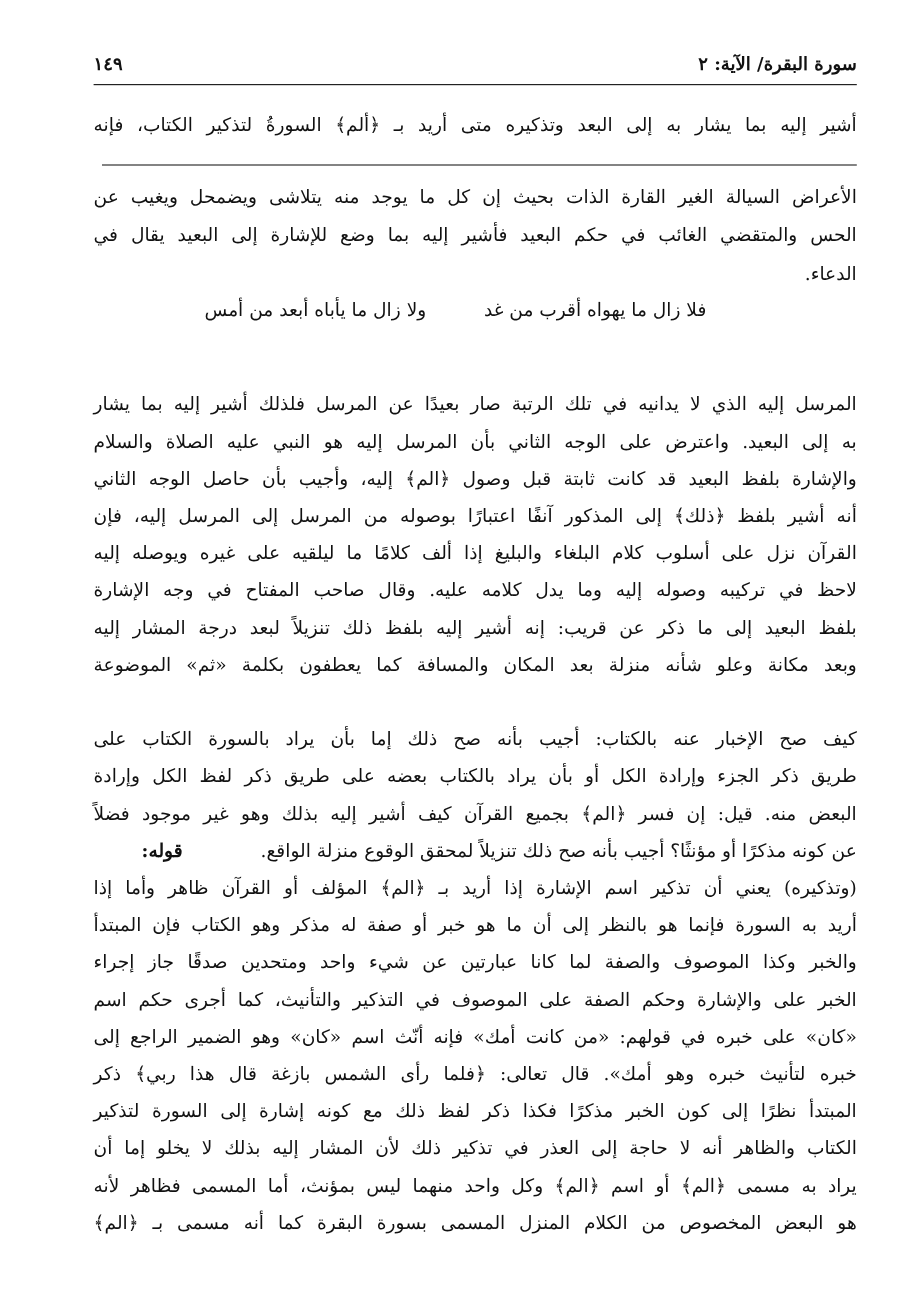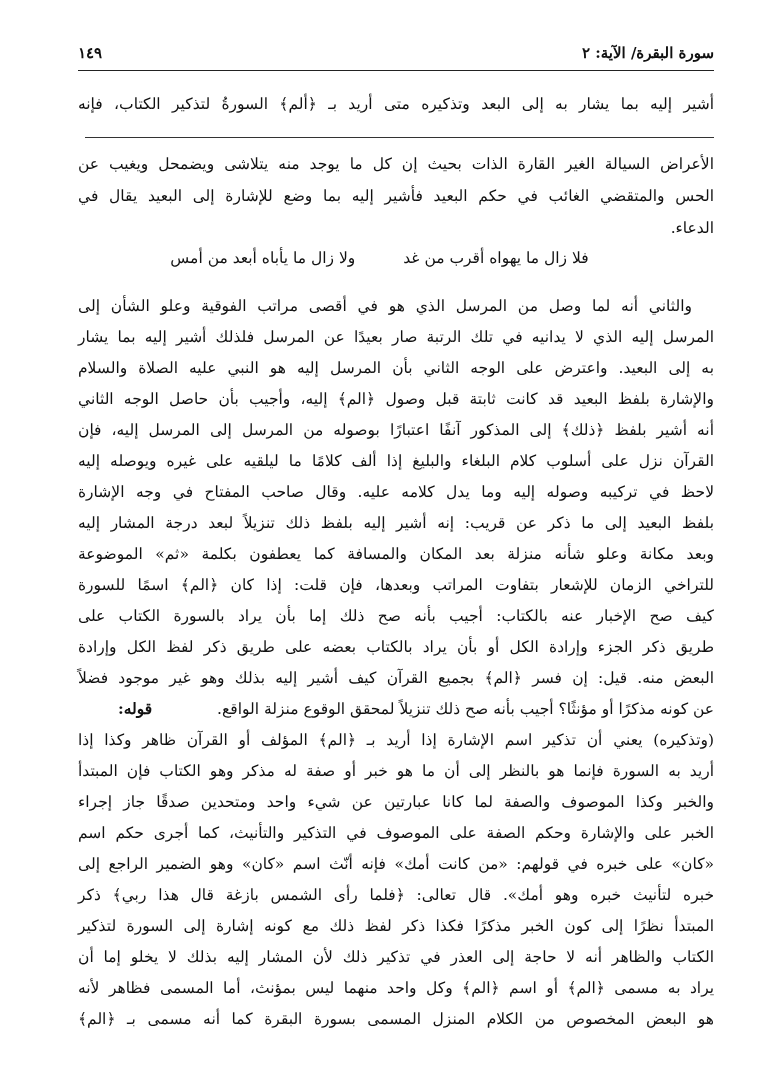--- a/index.html
+++ b/index.html
@@ -38,38 +38,36 @@
 
   <div class="line" style="top:154px">الأعراض السيالة الغير القارة الذات بحيث إن كل ما يوجد منه يتلاشى ويضمحل ويغيب عن</div>
   <div class="line" style="top:186px">الحس والمتقضي الغائب في حكم البعيد فأشير إليه بما وضع للإشارة إلى البعيد يقال في</div>
   <div class="line last" style="top:218px">الدعاء.</div>
 
   <div class="verse">
     <span>فلا زال ما يهواه أقرب من غد</span>
     <span>ولا زال ما يأباه أبعد من أمس</span>
   </div>
 
-  <div class="line indent" style="top:296px">والثاني أنه لما وصل من المرسل الذي هو في أقصى مراتب الفوقية وعلو الشأن إلى</div>
   <div class="line" style="top:327px">المرسل إليه الذي لا يدانيه في تلك الرتبة صار بعيدًا عن المرسل فلذلك أشير إليه بما يشار</div>
   <div class="line" style="top:358px">به إلى البعيد. واعترض على الوجه الثاني بأن المرسل إليه هو النبي عليه الصلاة والسلام</div>
   <div class="line" style="top:389px">والإشارة بلفظ البعيد قد كانت ثابتة قبل وصول ﴿الم﴾ إليه، وأجيب بأن حاصل الوجه الثاني</div>
   <div class="line" style="top:451px">القرآن نزل على أسلوب كلام البلغاء والبليغ إذا ألف كلامًا ما ليلقيه على غيره ويوصله إليه</div>
   <div class="line" style="top:420px">أنه أشير بلفظ ﴿ذلك﴾ إلى المذكور آنفًا اعتبارًا بوصوله من المرسل إلى المرسل إليه، فإن</div>
   <div class="line" style="top:482px">لاحظ في تركيبه وصوله إليه وما يدل كلامه عليه. وقال صاحب المفتاح في وجه الإشارة</div>
   <div class="line" style="top:513px">بلفظ البعيد إلى ما ذكر عن قريب: إنه أشير إليه بلفظ ذلك تنزيلاً لبعد درجة المشار إليه</div>
   <div class="line" style="top:544px">وبعد مكانة وعلو شأنه منزلة بعد المكان والمسافة كما يعطفون بكلمة «ثم» الموضوعة</div>
-  <div class="line" style="top:575px">للتراخي الزمان للإشعار بتفاوت المراتب وبعدها، فإن قلت: إذا كان ﴿الم﴾ اسمًا للسورة</div>
   <div class="line" style="top:606px">كيف صح الإخبار عنه بالكتاب: أجيب بأنه صح ذلك إما بأن يراد بالسورة الكتاب على</div>
   <div class="line" style="top:637px">طريق ذكر الجزء وإرادة الكل أو بأن يراد بالكتاب بعضه على طريق ذكر لفظ الكل وإرادة</div>
   <div class="line" style="top:668px">البعض منه. قيل: إن فسر ﴿الم﴾ بجميع القرآن كيف أشير إليه بذلك وهو غير موجود فضلاً</div>
   <div class="line" style="top:699px; display:flex; justify-content:space-between;">
     <span>عن كونه مذكرًا أو مؤنثًا؟ أجيب بأنه صح ذلك تنزيلاً لمحقق الوقوع منزلة الواقع.</span>
     <span class="bold">قوله:</span>
   </div>
-  <div class="line" style="top:730px">(وتذكيره) يعني أن تذكير اسم الإشارة إذا أريد بـ ﴿الم﴾ المؤلف أو القرآن ظاهر وكذا إذا</div>
+  <div class="line" style="top:730px">(وتذكيره) يعني أن تذكير اسم الإشارة إذا أريد بـ ﴿الم﴾ المؤلف أو القرآن ظاهر وأما إذا</div>
   <div class="line" style="top:761px">أريد به السورة فإنما هو بالنظر إلى أن ما هو خبر أو صفة له مذكر وهو الكتاب فإن المبتدأ</div>
   <div class="line" style="top:792px">والخبر وكذا الموصوف والصفة لما كانا عبارتين عن شيء واحد ومتحدين صدقًا جاز إجراء</div>
   <div class="line" style="top:823px">الخبر على والإشارة وحكم الصفة على الموصوف في التذكير والتأنيث، كما أجرى حكم اسم</div>
   <div class="line" style="top:854px">«كان» على خبره في قولهم: «من كانت أمك» فإنه أنّث اسم «كان» وهو الضمير الراجع إلى</div>
   <div class="line" style="top:916px">المبتدأ نظرًا إلى كون الخبر مذكرًا فكذا ذكر لفظ ذلك مع كونه إشارة إلى السورة لتذكير</div>
   <div class="line" style="top:885px">خبره لتأنيث خبره وهو أمك». قال تعالى: ﴿فلما رأى الشمس بازغة قال هذا ربي﴾ ذكر</div>
   <div class="line" style="top:947px">الكتاب والظاهر أنه لا حاجة إلى العذر في تذكير ذلك لأن المشار إليه بذلك لا يخلو إما أن</div>
   <div class="line" style="top:978px">يراد به مسمى ﴿الم﴾ أو اسم ﴿الم﴾ وكل واحد منهما ليس بمؤنث، أما المسمى فظاهر لأنه</div>
   <div class="line" style="top:1009px">هو البعض المخصوص من الكلام المنزل المسمى بسورة البقرة كما أنه مسمى بـ ﴿الم﴾</div>
 </div>

